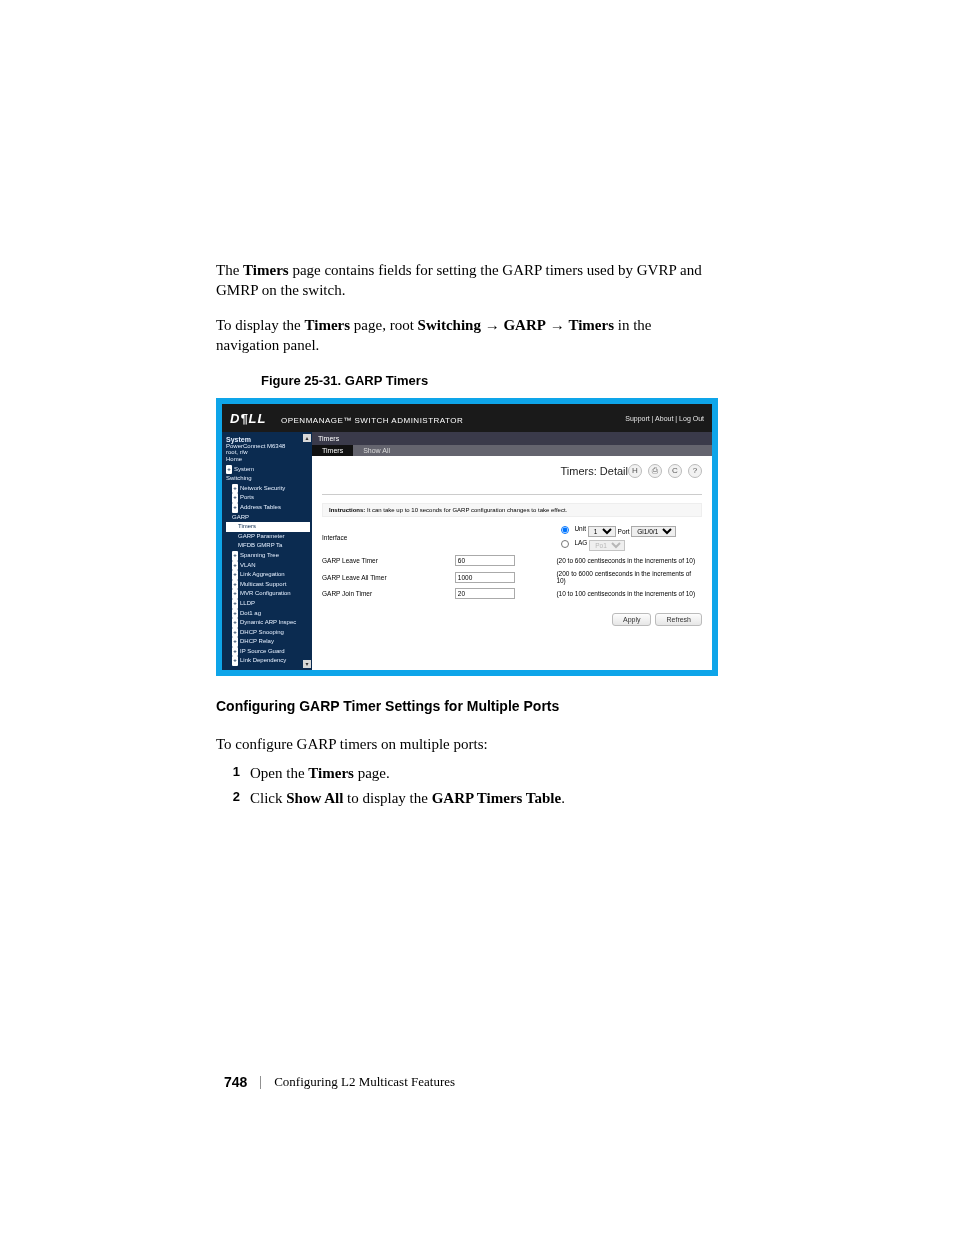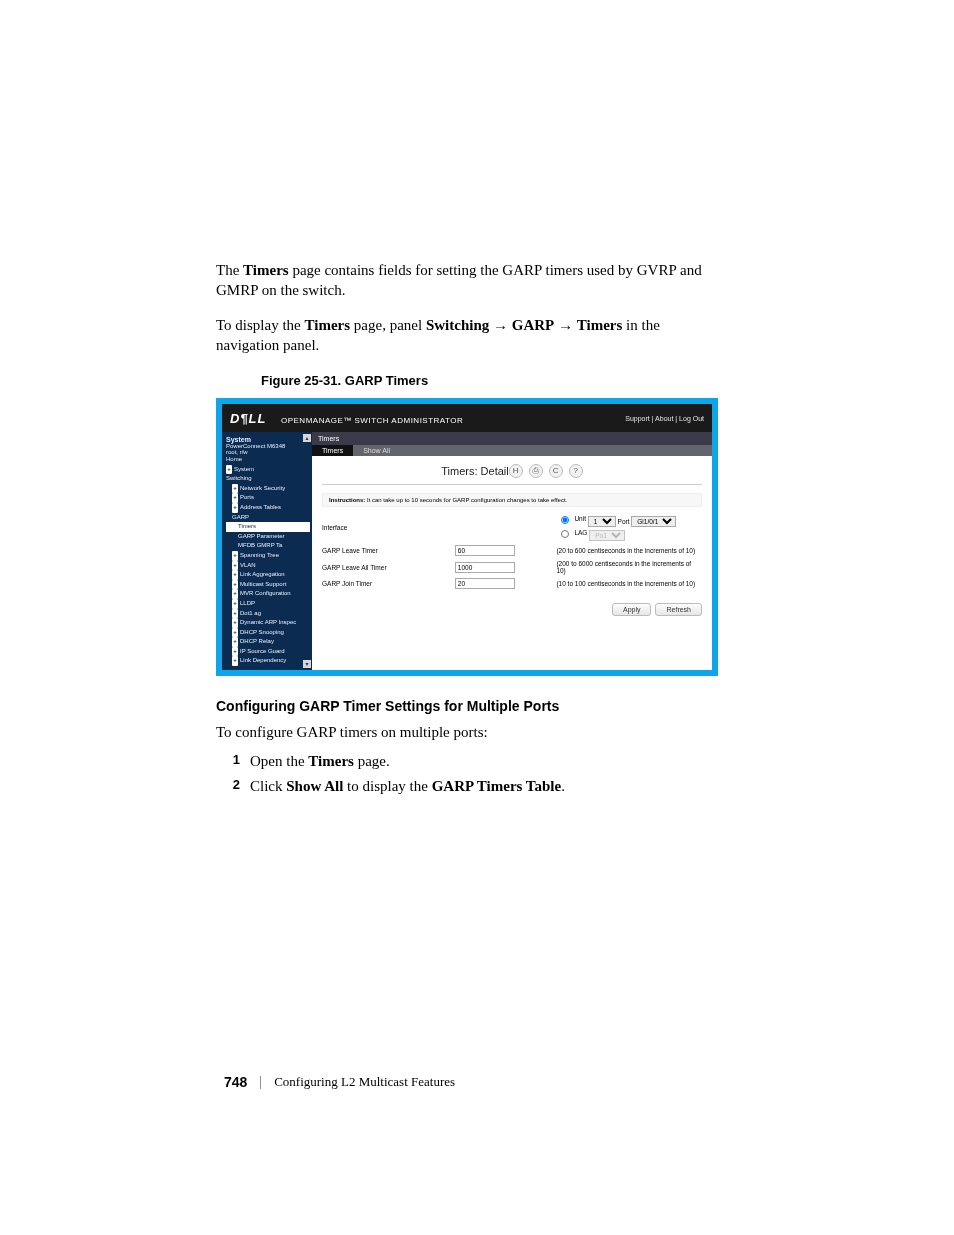--- a/index.html
+++ b/index.html
@@ -140,24 +140,24 @@
   }
   .tab.active {
     background: #111;
     color: #fff;
   }
   .panel {
     padding: 8px 10px 12px 10px;
   }
   .panel-head {
     display: flex;
-    justify-content: center;
+    justify-content: flex-end;
     align-items: center;
     border-bottom: 1px solid #ccc;
-    padding-bottom: 6px;
+    padding-bottom: 16px;
     margin-bottom: 8px;
   }
   .panel-title {
     font-size: 11px;
     font-weight: normal;
     color: #222;
   }
   .panel-icons {
     display: flex;
     gap: 6px;
@@ -219,21 +219,21 @@
     padding: 2px 10px;
     background: linear-gradient(#fdfdfd, #e6e6e6);
     border: 1px solid #bbb;
     border-radius: 3px;
     color: #333;
   }
   .h-sub {
     font-family: Arial, Helvetica, sans-serif;
     font-weight: bold;
     font-size: 14px;
-    margin: 22px 0 8px 0;
+    margin: 22px 0 20px 0;
   }
   .step {
     display: flex;
     font-size: 15px;
     line-height: 1.5;
     margin: 2px 0;
   }
   .step .num {
     width: 24px;
     text-align: right;
@@ -269,21 +269,21 @@
 <div class="page">
 
   <div class="content">
 
 
     <p class="para">
       <span>The </span><strong>Timers</strong><span> page contains fields for setting the GARP timers used by GVRP and GMRP on the switch.</span>
     </p>
 
     <p class="para">
-      <span>To display the </span><strong>Timers</strong><span> page, panel </span><strong>Switching</strong><span> → </span><strong>GARP</strong><span> → </span><strong>Timers</strong><span> in the navigation panel.</span>
+      <span>To display the </span><strong>Timers</strong><span> page, root </span><strong>Switching</strong><span> → </span><strong>GARP</strong><span> → </span><strong>Timers</strong><span> in the navigation panel.</span>
     </p>
 
     <p class="figure-cap">Figure 25-31.    GARP Timers</p>
 
     <div class="screenshot">
 
       <div class="ss-topbar">
         <div>
           <span class="ss-logo">D¶LL</span>
           <span class="ss-app">OPENMANAGE™ SWITCH ADMINISTRATOR</span>

